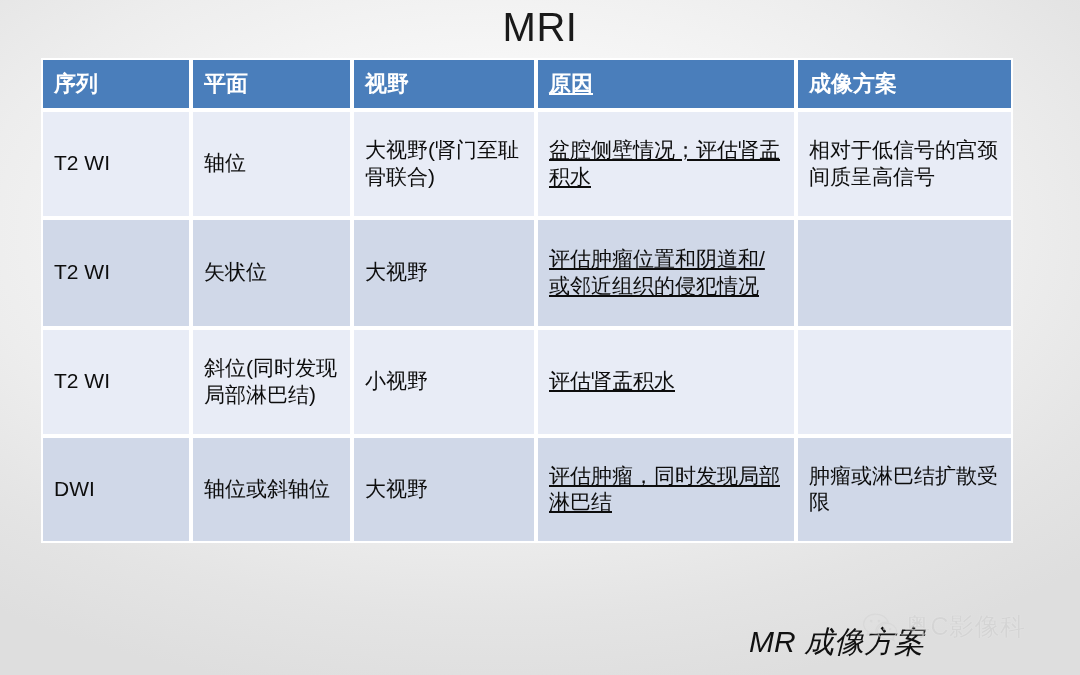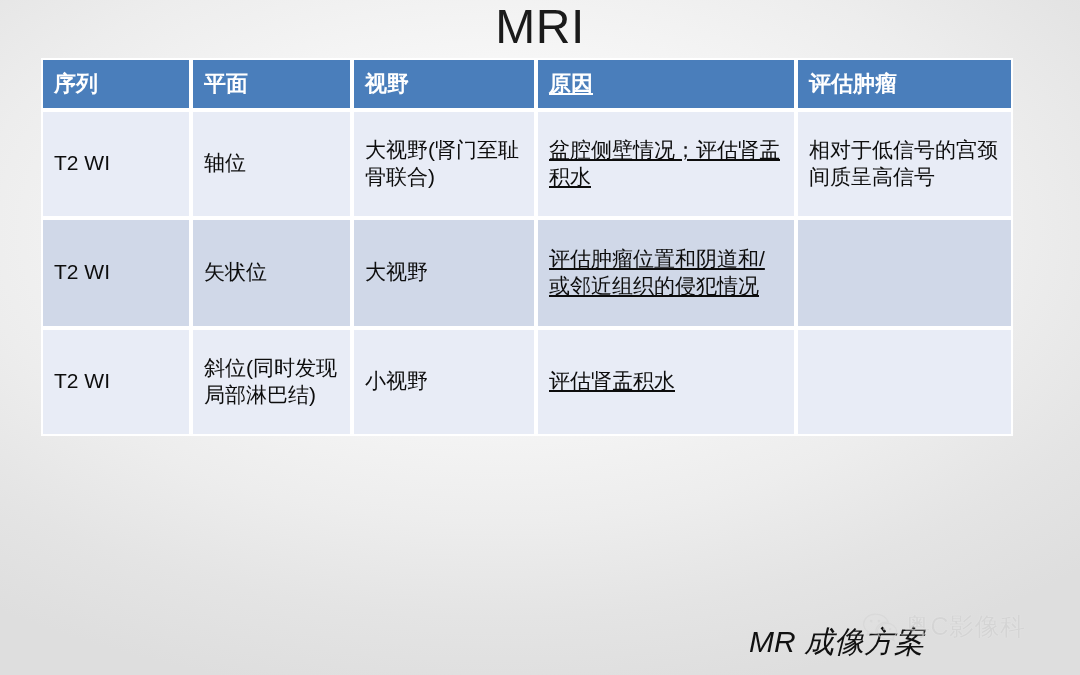--- a/index.html
+++ b/index.html
@@ -26,21 +26,21 @@
     box-sizing: border-box;
   }
 
   
   #slide-title {
     position: absolute;
     left: 0;
     top: 2px;
     width: 1080px;
     text-align: center;
-    font-size: 48px;
+    font-size: 40px;
     font-weight: 400;
     color: #1a1a1a;
     letter-spacing: 0.5px;
     line-height: 50px;
     font-family: "Liberation Sans", "DejaVu Sans", sans-serif;
   }
 
   
   #mri-table {
     position: absolute;
@@ -139,21 +139,21 @@
 
   <div id="slide-title">MRI</div>
 
   <table id="mri-table">
     <thead>
       <tr>
         <th class="col-seq">序列</th>
         <th class="col-plane">平面</th>
         <th class="col-fov">视野</th>
         <th class="col-reason">原因</th>
-        <th class="col-tumor">评估肿瘤</th>
+        <th class="col-tumor">成像方案</th>
       </tr>
     </thead>
     <tbody>
       <tr class="row-even r2">
         <td class="col-seq">T2 WI</td>
         <td class="col-plane">轴位</td>
         <td class="col-fov">大视野(肾门至耻骨联合)</td>
         <td class="col-reason">盆腔侧壁情况；评估肾盂积水</td>
         <td class="col-tumor">相对于低信号的宫颈间质呈高信号</td>
       </tr>
@@ -163,20 +163,27 @@
         <td class="col-fov">大视野</td>
         <td class="col-reason">评估肿瘤位置和阴道和/或邻近组织的侵犯情况</td>
         <td class="col-tumor"></td>
       </tr>
       <tr class="row-even r4">
         <td class="col-seq">T2 WI</td>
         <td class="col-plane">斜位(同时发现局部淋巴结)</td>
         <td class="col-fov">小视野</td>
         <td class="col-reason">评估肾盂积水</td>
         <td class="col-tumor"></td>
+      </tr>
+      <tr class="row-odd r5">
+        <td class="col-seq">DWI</td>
+        <td class="col-plane">轴位或斜轴位</td>
+        <td class="col-fov">大视野</td>
+        <td class="col-reason">评估肿瘤，同时发现局部淋巴结</td>
+        <td class="col-tumor">肿瘤或淋巴结扩散受限</td>
       </tr>
     </tbody>
   </table>
 
   <div id="caption">MR 成像方案</div>
 
   <div id="watermark">
     <svg class="wechat-mark" viewBox="0 0 44 36">
       <path d="M16.2 2.2C8.3 2.2 2 7.6 2 14.2c0 3.8 2.1 7.2 5.4 9.4l-1.4 4.3 5-2.6c1.6 .5 3.4 .8 5.2 .8 .4 0 .8 0 1.2 -.05 -.3 -.9 -.45 -1.85 -.45 -2.8 0 -6.3 6.1 -11.4 13.6 -11.4 .5 0 1 .02 1.5 .07C30.6 6.5 24.1 2.2 16.2 2.2z" fill="none" stroke="#d5d5d5" stroke-width="1.6"></path>
       <circle cx="11.3" cy="10.7" r="1.7" fill="#d5d5d5"></circle>

